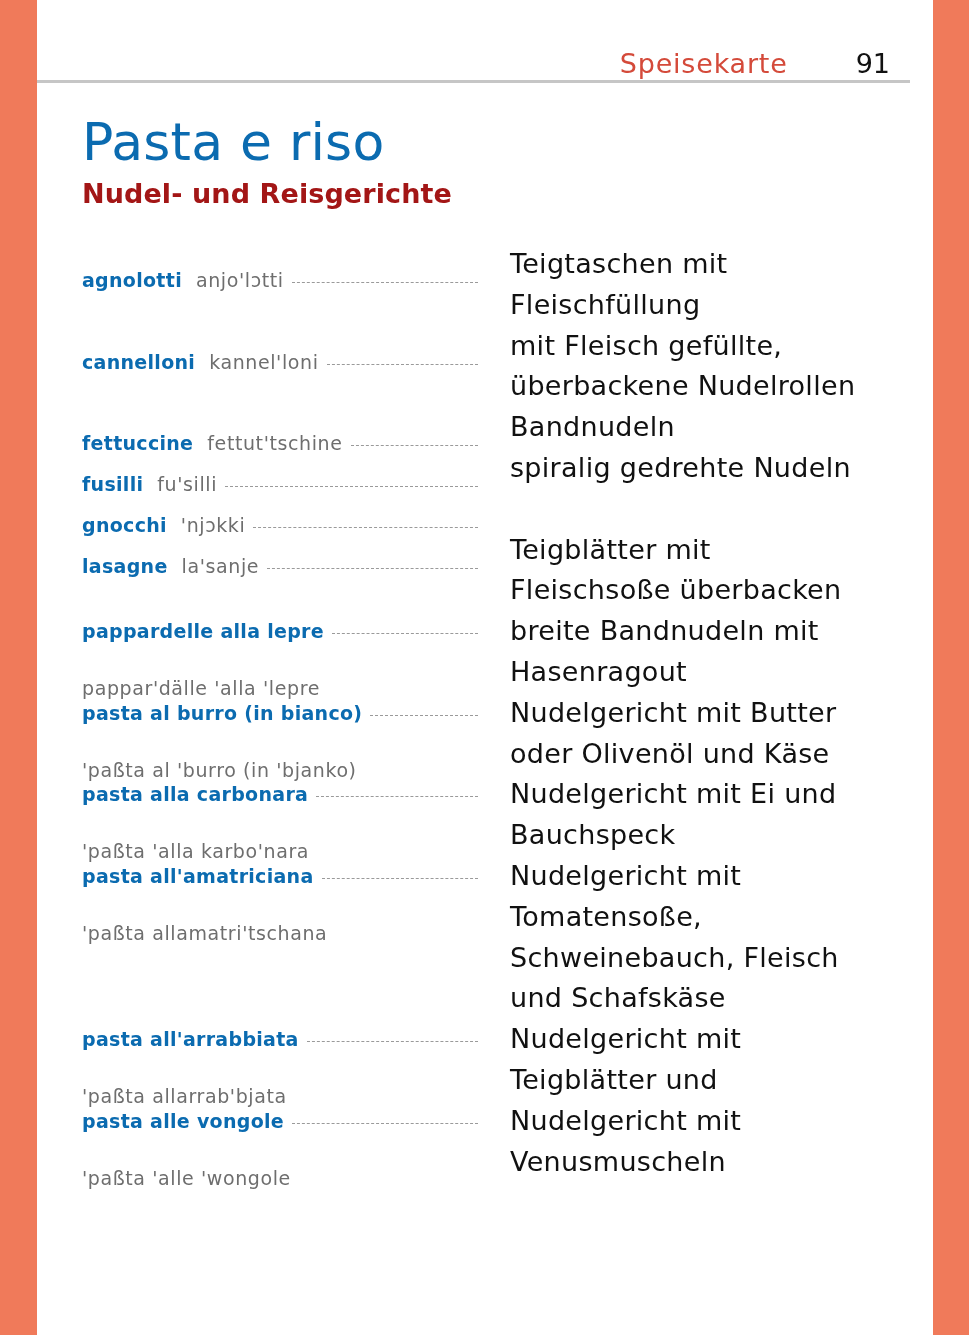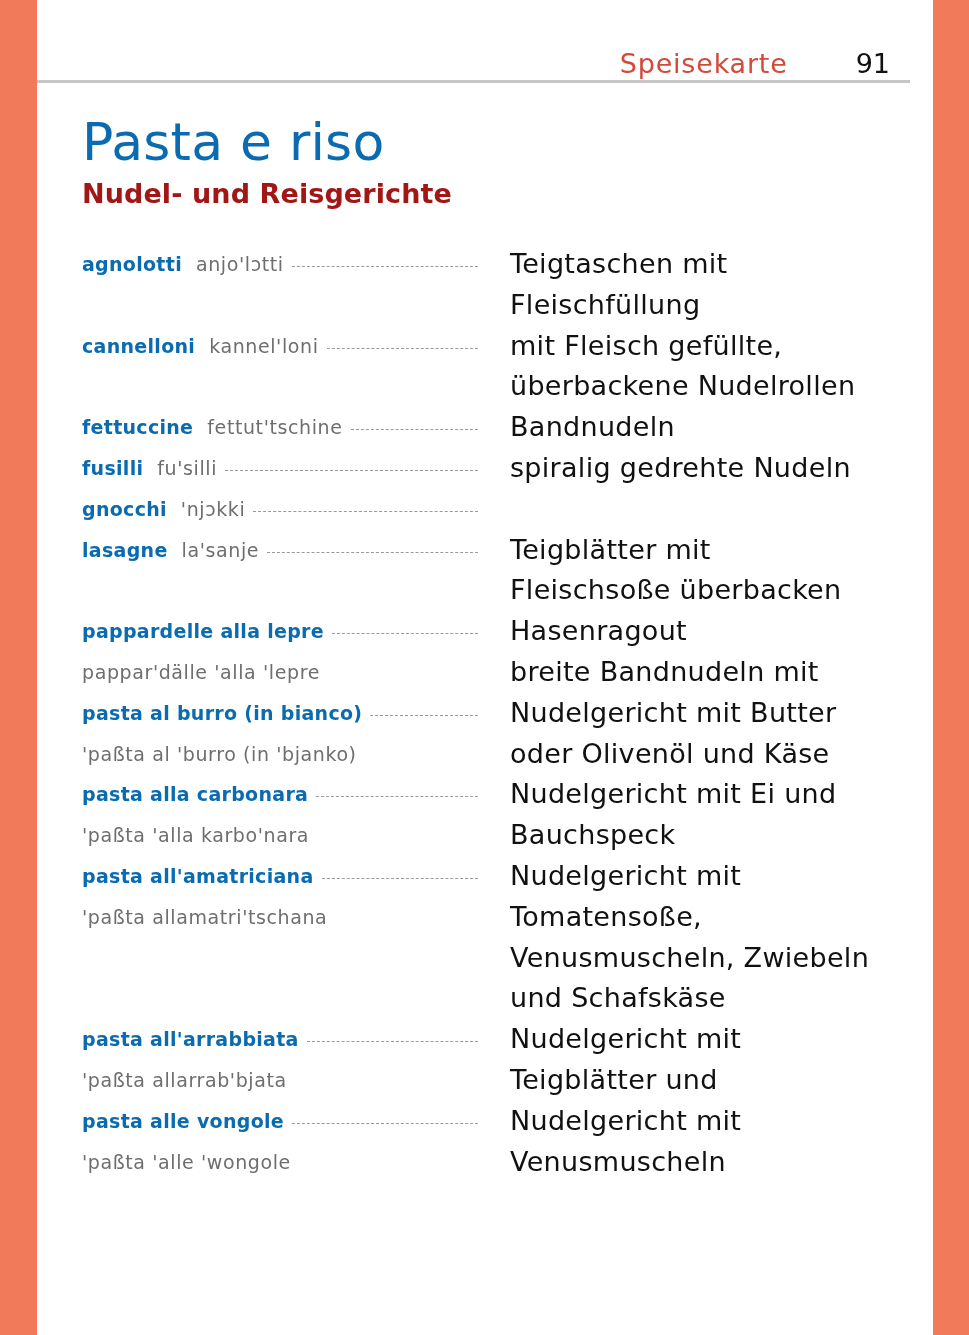--- a/index.html
+++ b/index.html
@@ -106,20 +106,21 @@
       font-size: 19px;
     }
     .term {
       color: #0b6bb0;
       font-weight: bold;
       letter-spacing: 0.3px;
     }
     .pron {
       color: #6e6e6e;
       letter-spacing: 0.6px;
+      margin-top: 16px;
     }
     .gap { width: 14px; flex: none; }
     .leader {
       flex: 1;
       border-bottom: 1.5px dashed #9a9a9a;
       margin-left: 8px;
       height: 1px;
       align-self: baseline;
       position: relative;
       top: -4px;
@@ -223,22 +224,22 @@
       <div class="left">
         <div class="line">
           <span class="term">pappardelle alla lepre</span>
           <span class="leader"></span>
         </div>
         <div class="line">
           <span class="pron">pappar'dälle 'alla 'lepre</span>
         </div>
       </div>
       <div class="right">
+        <div>breite Bandnudeln mit</div>
         <div>Hasenragout</div>
-        <div>breite Bandnudeln mit</div>
       </div>
     </div>
     <div class="entry">
       <div class="left">
         <div class="line">
           <span class="term">pasta al burro (in bianco)</span>
           <span class="leader"></span>
         </div>
         <div class="line">
           <span class="pron">'paßta al 'burro (in 'bjanko)</span>
@@ -270,21 +271,21 @@
           <span class="term">pasta all'amatriciana</span>
           <span class="leader"></span>
         </div>
         <div class="line">
           <span class="pron">'paßta allamatri'tschana</span>
         </div>
       </div>
       <div class="right">
         <div>Nudelgericht mit</div>
         <div>Tomatensoße,</div>
-        <div>Venusmuscheln, Zwiebeln</div>
+        <div>Schweinebauch, Fleisch</div>
         <div>und Schafskäse</div>
       </div>
     </div>
     <div class="entry">
       <div class="left">
         <div class="line">
           <span class="term">pasta all'arrabbiata</span>
           <span class="leader"></span>
         </div>
         <div class="line">

